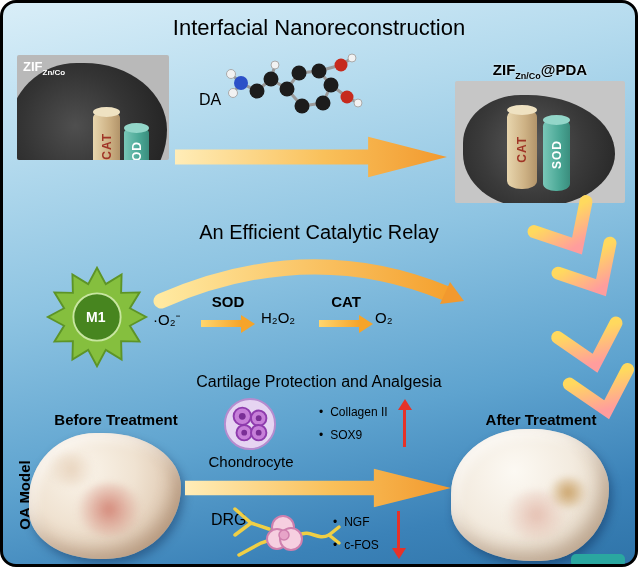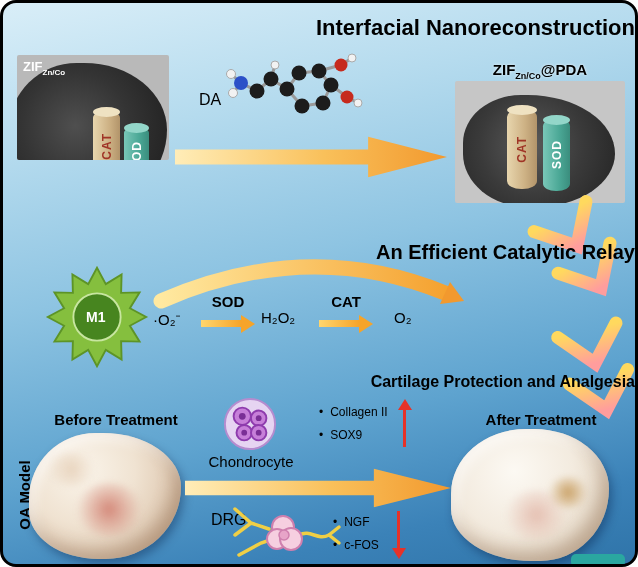--- a/index.html
+++ b/index.html
@@ -1,22 +1,22 @@
 <!DOCTYPE html>
 <html><head>
 <meta charset="utf-8">
 <style>
   html,body{margin:0;padding:0;background:#fff;font-family:"Liberation Sans",sans-serif;}
   .canvas{position:relative;width:638px;height:567px;box-sizing:border-box;border:3px solid #000;
     border-radius:16px;overflow:hidden;
     background:linear-gradient(168deg,#d9eef8 0%,#b5dbee 22%,#8ec4e2 45%,#5ea3cf 70%,#3b82b8 88%,#2f74a9 100%);}
   .abs{position:absolute;}
-  .title{position:absolute;width:100%;text-align:right;font-weight:700;color:#000;}
+  .title{position:absolute;width:100%;text-align:center;font-weight:400;color:#000;}
   .t1{top:12px;font-size:22px;}
-  .t2{top:218px;font-size:20px;margin-top:20px;}
+  .t2{top:218px;font-size:20px;}
   .t3{top:370px;font-size:16px;}
   
   .tem{position:absolute;overflow:hidden;border-radius:2px;}
   .tem-left{left:14px;top:52px;width:152px;height:105px;background:#b9b9b9;}
   .tem-right{left:452px;top:78px;width:170px;height:122px;background:#c6c6c6;}
   .tem-blob{position:absolute;left:-8px;top:8px;width:158px;height:140px;
     border-radius:45% 55% 48% 52%/50% 50% 55% 45%;
     background:radial-gradient(circle at 42% 45%,#4f4f4f 0%,#343434 45%,#262626 75%);}
   .tem-blob.blob2{left:8px;top:14px;width:152px;height:112px;
     border-radius:40% 60% 55% 45%/45% 55% 50% 50%;
@@ -192,21 +192,21 @@
     <path d="M18,58 Q165,-6 302,50" stroke="url(#curveG)" stroke-width="15" fill="none" stroke-linecap="round"></path>
     <polygon points="297,61 307,39 321,58" fill="#f2992e"></polygon>
   </svg>
 
   <span class="chem" style="left:150px;top:306px;">·O₂⁻</span>
   <div class="enzyme" style="left:198px;top:290px;width:54px;">SOD</div>
   <div class="sm-arrow" style="left:198px;top:317px;width:40px;"></div>
   <span class="chem" style="left:258px;top:306px;">H₂O₂</span>
   <div class="enzyme" style="left:316px;top:290px;width:54px;">CAT</div>
   <div class="sm-arrow" style="left:316px;top:317px;width:40px;"></div>
-  <span class="chem" style="left:391px;top:306px;">O₂</span>
+  <span class="chem" style="left:372px;top:306px;">O₂</span>
 
 
   <div class="title t3">Cartilage Protection and Analgesia</div>
 
   <div class="oa-model">OA Model</div>
 
   <div class="side-label" style="left:458px;top:408px;width:160px;">After Treatment</div>
   <div class="side-label" style="left:38px;top:408px;width:150px;">Before Treatment</div>
 
   <div class="photo" style="left:26px;top:430px;width:152px;height:126px;">

